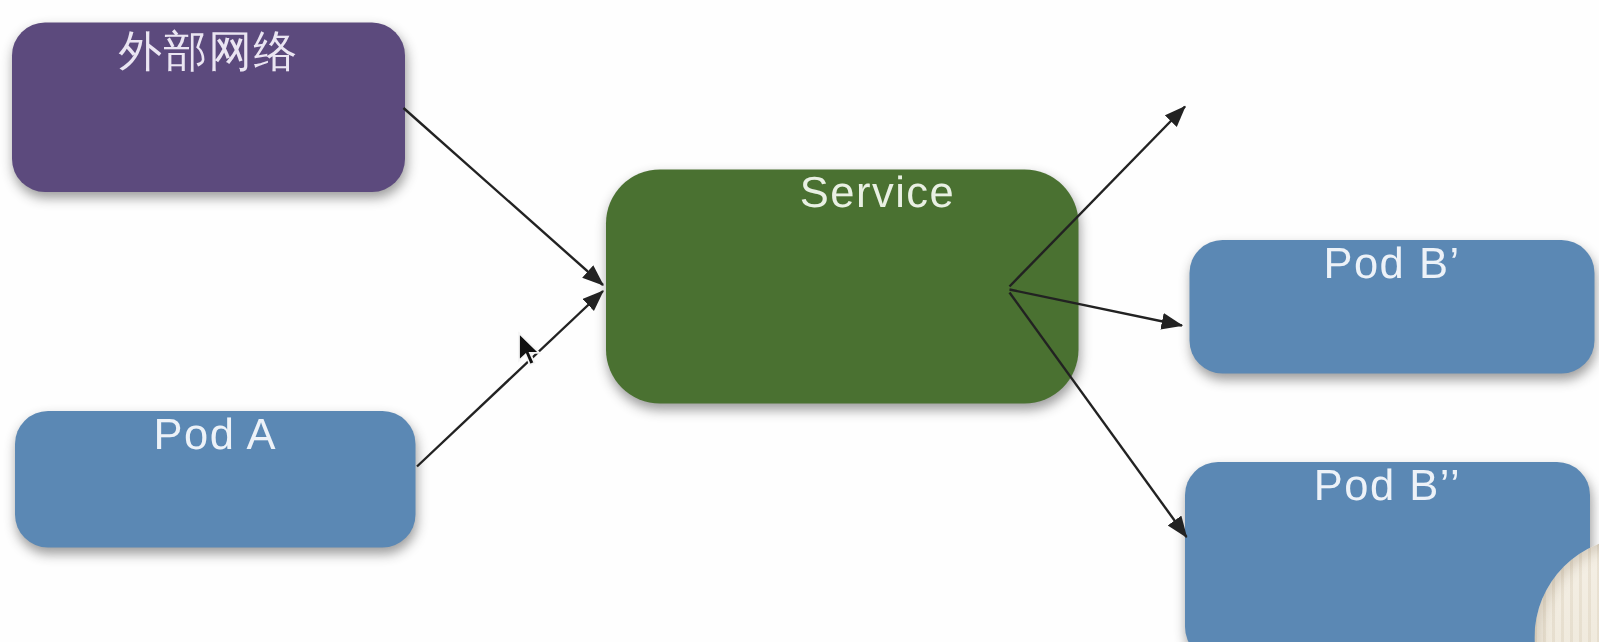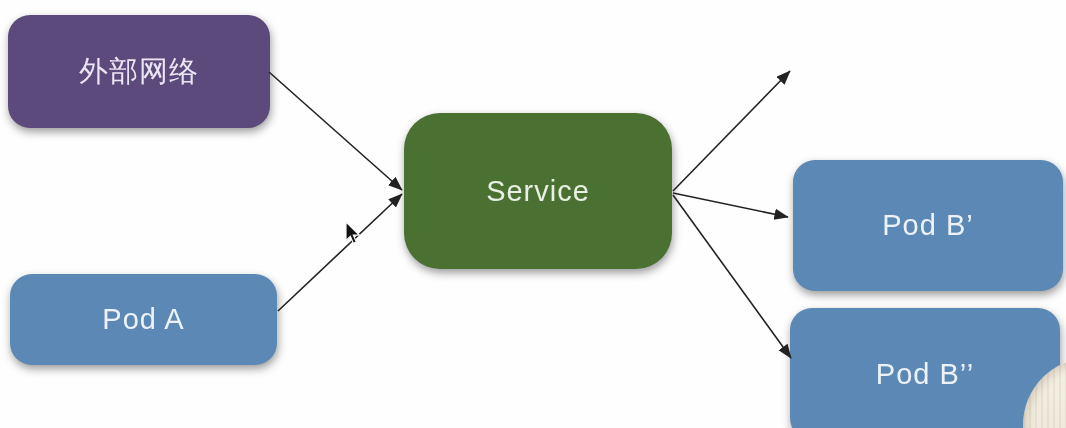--- a/index.html
+++ b/index.html
@@ -7,31 +7,31 @@
     position: relative;
     width: 1066px;
     height: 428px;
     background: #fefefe;
     overflow: hidden;
     font-family: "Liberation Sans", "DejaVu Sans", sans-serif;
   }
   .node {
     position: absolute;
     display: flex;
-    align-items: center;
+    align-items: flex-start;
     justify-content: center;
     font-size: 29px;
     letter-spacing: 1px;
     color: #eef1f6;
     box-shadow: 1px 4px 8px rgba(40, 40, 40, 0.45);
     z-index: 1;
   }
   .node--purple { background: #5c4a7d; border-radius: 22px; color: #eae5f2; }
   .node--blue   { background: #5b88b4; border-radius: 22px; color: #edf2f8; }
-  .node--green  { background: #4a7131; border-radius: 36px; color: #e9f0e3; }
+  .node--green  { background: #4a7131; border-radius: 36px; color: #e9f0e3; padding-left: 47px; }
   .node-label { pointer-events: none; }
   .edge-layer {
     position: absolute;
     left: 0; top: 0;
     z-index: 3;
     pointer-events: none;
   }
   .corner-circle {
     position: absolute;
     left: 1023px;
@@ -66,21 +66,21 @@
 
   <div class="node node--blue" style="left:10px; top:274px; width:267px; height:91px;">
     <span class="node-label">Pod A</span>
   </div>
 
   <div class="node node--green" style="left:404px; top:113px; width:268px; height:156px;">
     <span class="node-label">Service</span>
   </div>
 
 
-  <div class="node node--blue" style="left:793px; top:160px; width:270px; height:131px;">
+  <div class="node node--blue" style="left:793px; top:160px; width:270px; height:89px;">
     <span class="node-label">Pod B’</span>
   </div>
 
   <div class="node node--blue" style="left:790px; top:308px; width:270px; height:132px;">
     <span class="node-label">Pod B’’</span>
   </div>
 
   <div class="corner-circle"></div>
 
   <svg class="edge-layer" width="1066" height="428" viewBox="0 0 1066 428">

